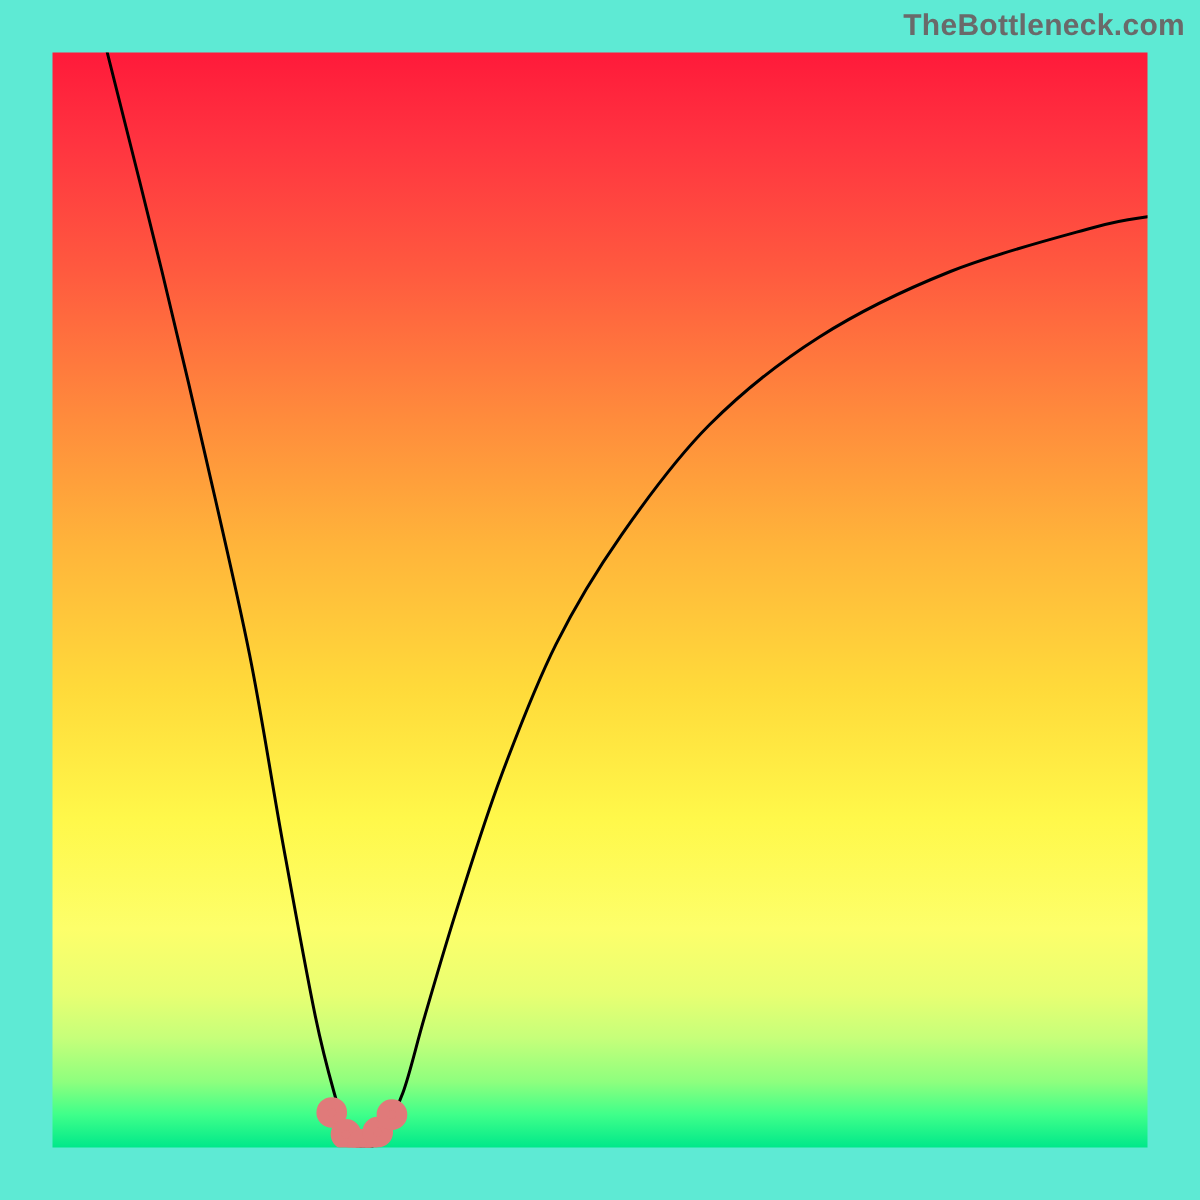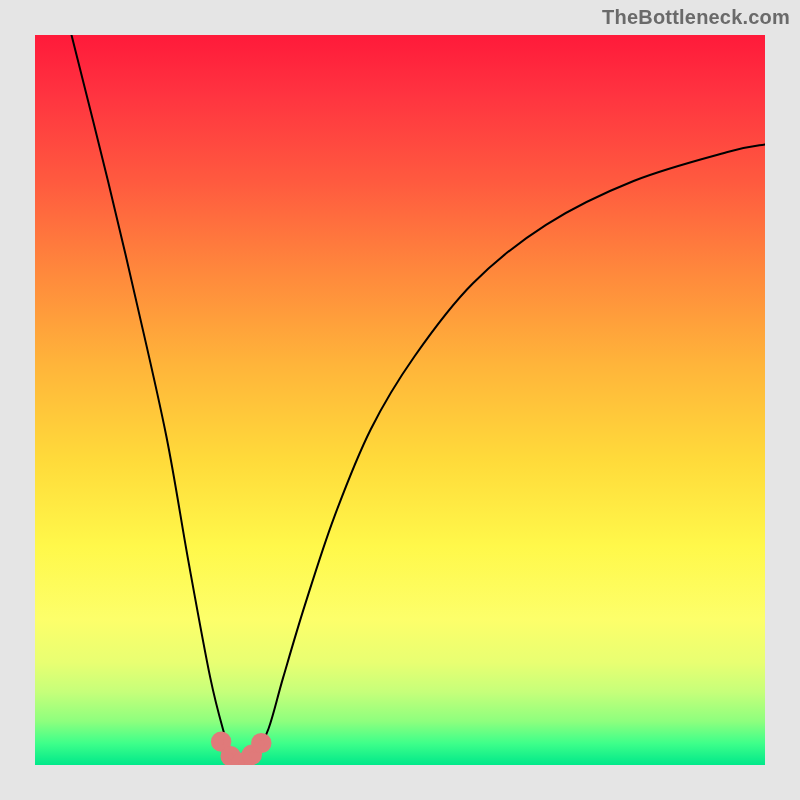--- a/index.html
+++ b/index.html
@@ -1,19 +1,19 @@
 <!DOCTYPE html>
 <html><head>
 <meta charset="utf-8">
 <style>
   * { margin: 0; padding: 0; box-sizing: border-box; }
   html, body { width: 800px; height: 800px; overflow: hidden; background: #000; }
   .outer {
     width: 800px; height: 800px;
-    background: #e5e5e5;
+    background: #5eead4;
     position: relative;
   }
   .plot {
     position: absolute;
     left: 35px; top: 35px;
     width: 730px; height: 730px;
     background: linear-gradient(to bottom,
       #ff1a3a 0%,
       #ff3340 8%,
       #ff5a3f 20%,

